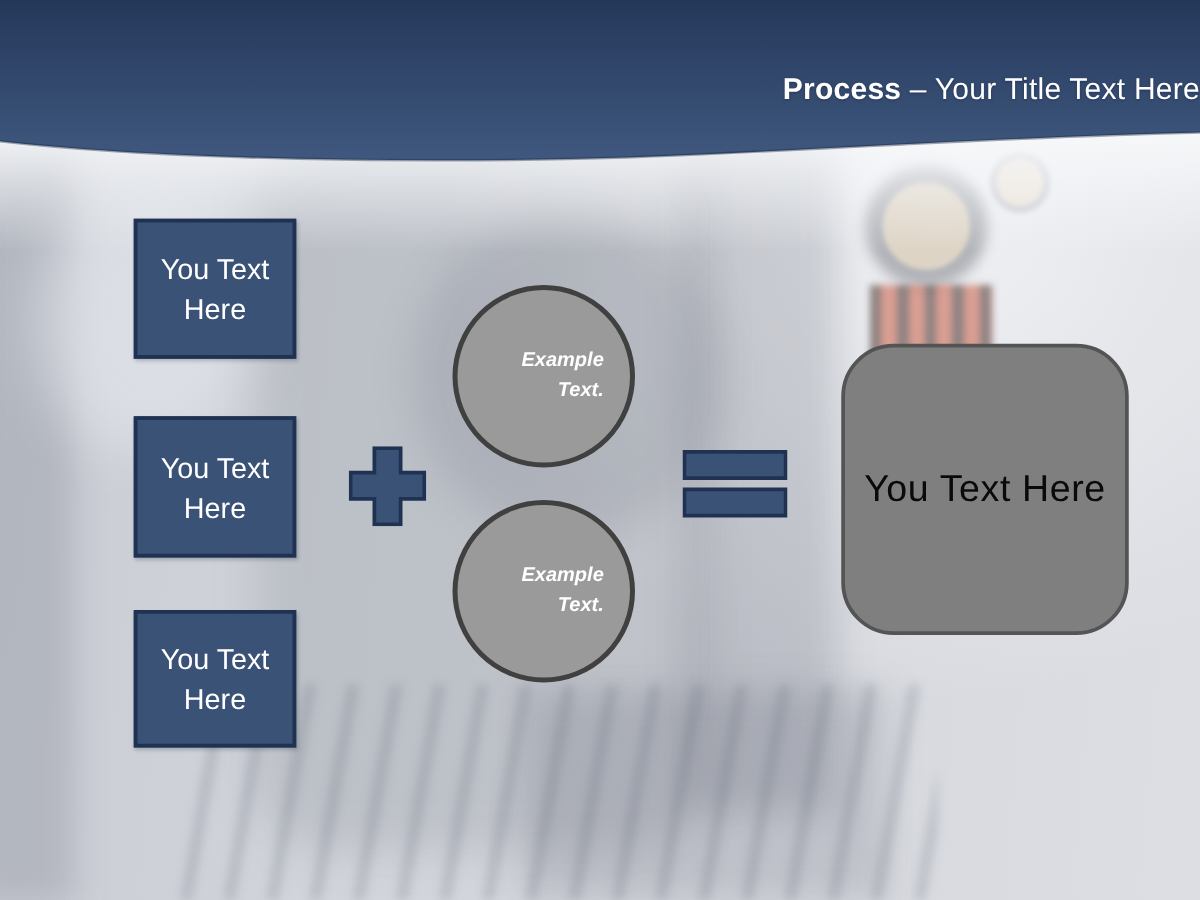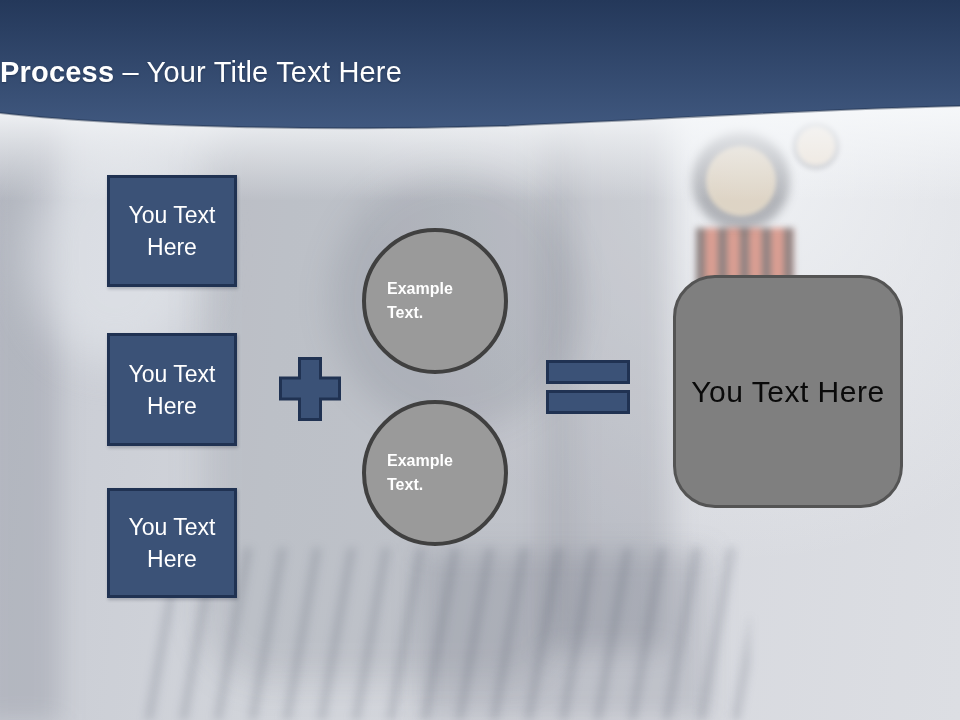--- a/index.html
+++ b/index.html
@@ -26,21 +26,21 @@
     background:repeating-linear-gradient(90deg, rgba(70,45,40,.55) 0 9px, rgba(205,95,70,.55) 9px 22px);}
   .ph-undercarriage{left:140px;top:548px;width:610px;height:172px;filter:blur(4px);
     background:repeating-linear-gradient(100deg, rgba(98,105,120,.22) 0 9px, rgba(210,213,219,0) 9px 34px);}
   .ph-wheel-shadow{left:420px;top:552px;width:290px;height:168px;background:rgba(84,90,104,.18);filter:blur(14px);}
   .ph-wave-fade{left:0;top:103px;width:960px;height:98px;
     background:linear-gradient(180deg, rgba(247,249,251,.95) 0%, rgba(247,249,251,0) 100%);}
   
   .header-wave{position:absolute;left:0;top:0;width:960px;height:150px;}
   .slide-title{
     position:absolute;left:0;top:54px;width:100%;
-    text-align:left;color:#ffffff;font-size:29px;line-height:36px;
+    text-align:right;color:#ffffff;font-size:24px;line-height:36px;
     letter-spacing:.2px; text-shadow:0 1px 2px rgba(10,20,40,.35);
   }
   .slide-title .emph{font-weight:bold;}
   
   .in-box{
     position:absolute;left:107px;width:130px;
     box-sizing:border-box;background:#3b5277;border:3px solid #203252;
     display:flex;align-items:center;justify-content:center;text-align:center;
     color:#ffffff;font-size:23px;line-height:32px;
     box-shadow:1px 2px 3px rgba(30,40,60,.25);
@@ -48,22 +48,22 @@
   .in-box .bx-label{width:104px;}
   .box-1{top:175px;height:112px;}
   .box-2{top:333px;height:113px;}
   .box-3{top:488px;height:110px;}
   .op{position:absolute;}
   .op-plus{left:279px;top:357px;width:62px;height:64px;}
   .op-equals{left:546px;top:360px;width:84px;height:55px;}
   .ex-circle{
     position:absolute;left:362px;width:146px;height:146px;
     box-sizing:border-box;background:#9a9a9a;border:4px solid #404040;border-radius:50%;
-    display:flex;align-items:center;justify-content:center;text-align:left;
-    color:#ffffff;font-size:16px;line-height:24px;font-weight:bold;
+    display:flex;align-items:center;justify-content:center;text-align:right;
+    color:#ffffff;font-size:16px;line-height:24px;font-weight:bold;font-style:italic;
   }
   .ex-circle .cr-label{width:96px;}
   .circle-1{top:228px;}
   .circle-2{top:400px;}
   .result-box{
     position:absolute;left:673px;top:275px;width:230px;height:233px;
     box-sizing:border-box;background:#7f7f7f;border:3px solid #545454;border-radius:42px;
     display:flex;align-items:center;justify-content:center;text-align:center;
     color:#0a0a0a;font-size:30px;letter-spacing:.5px;
   }

